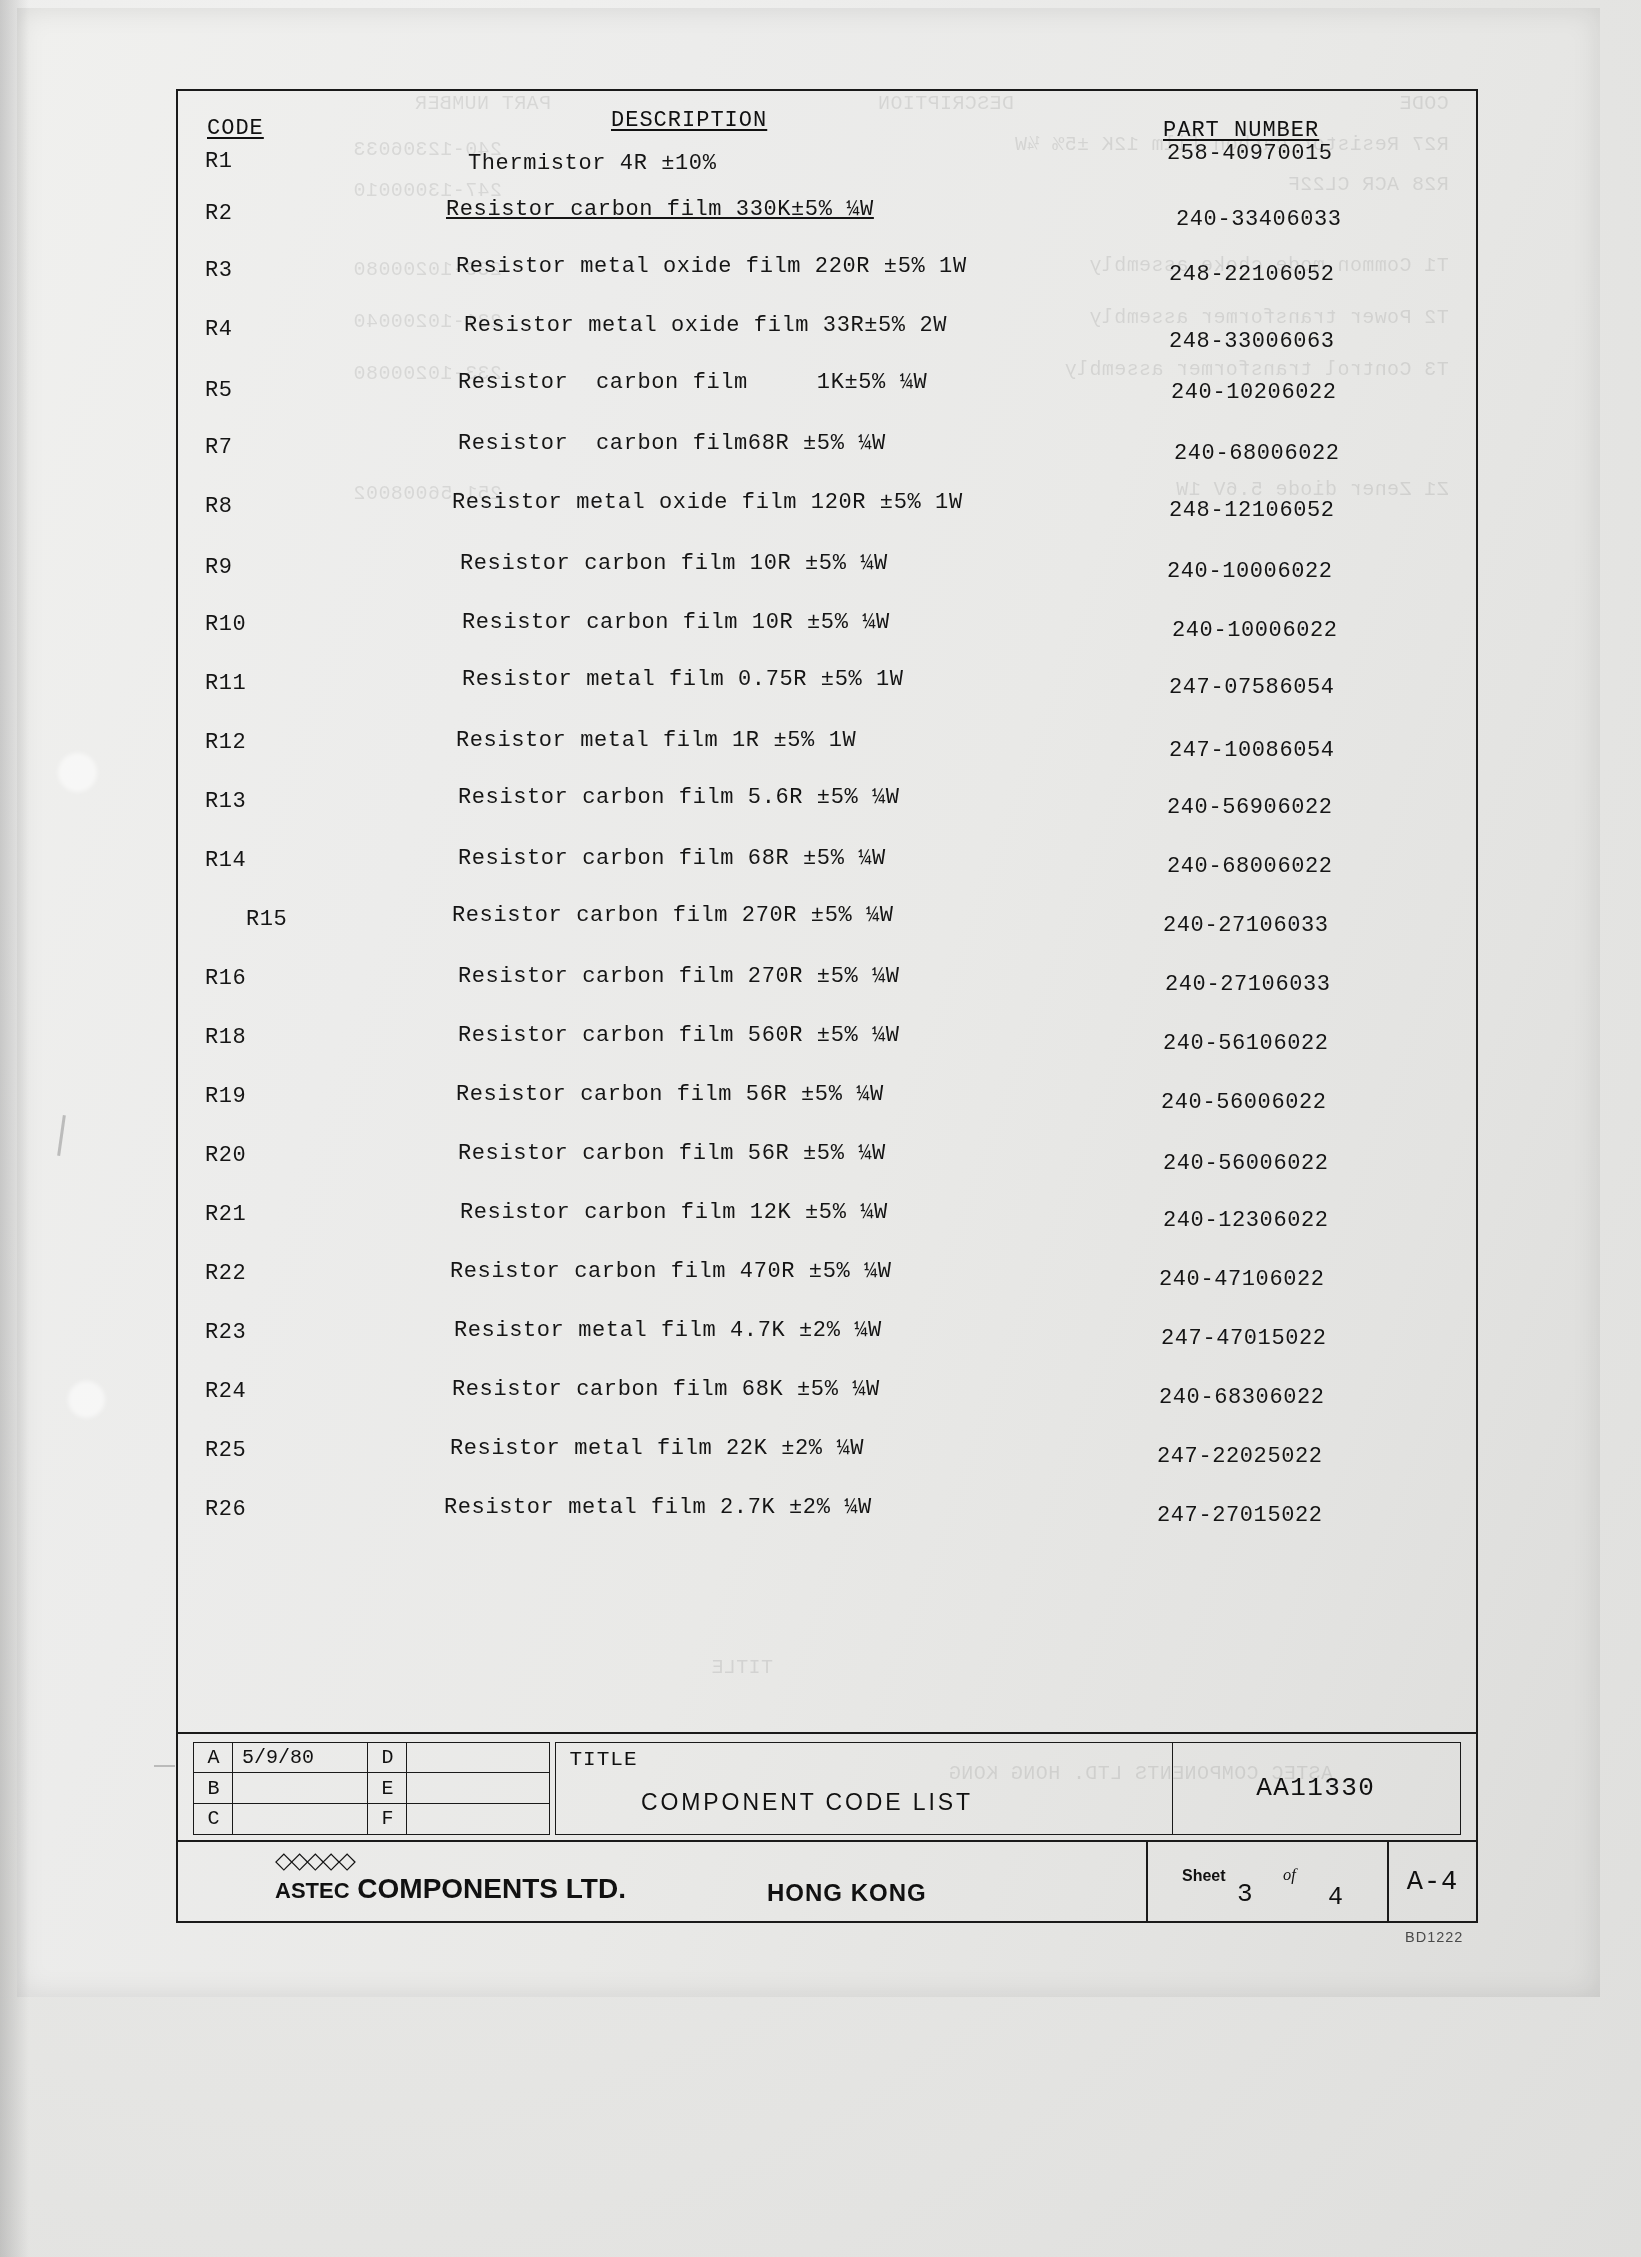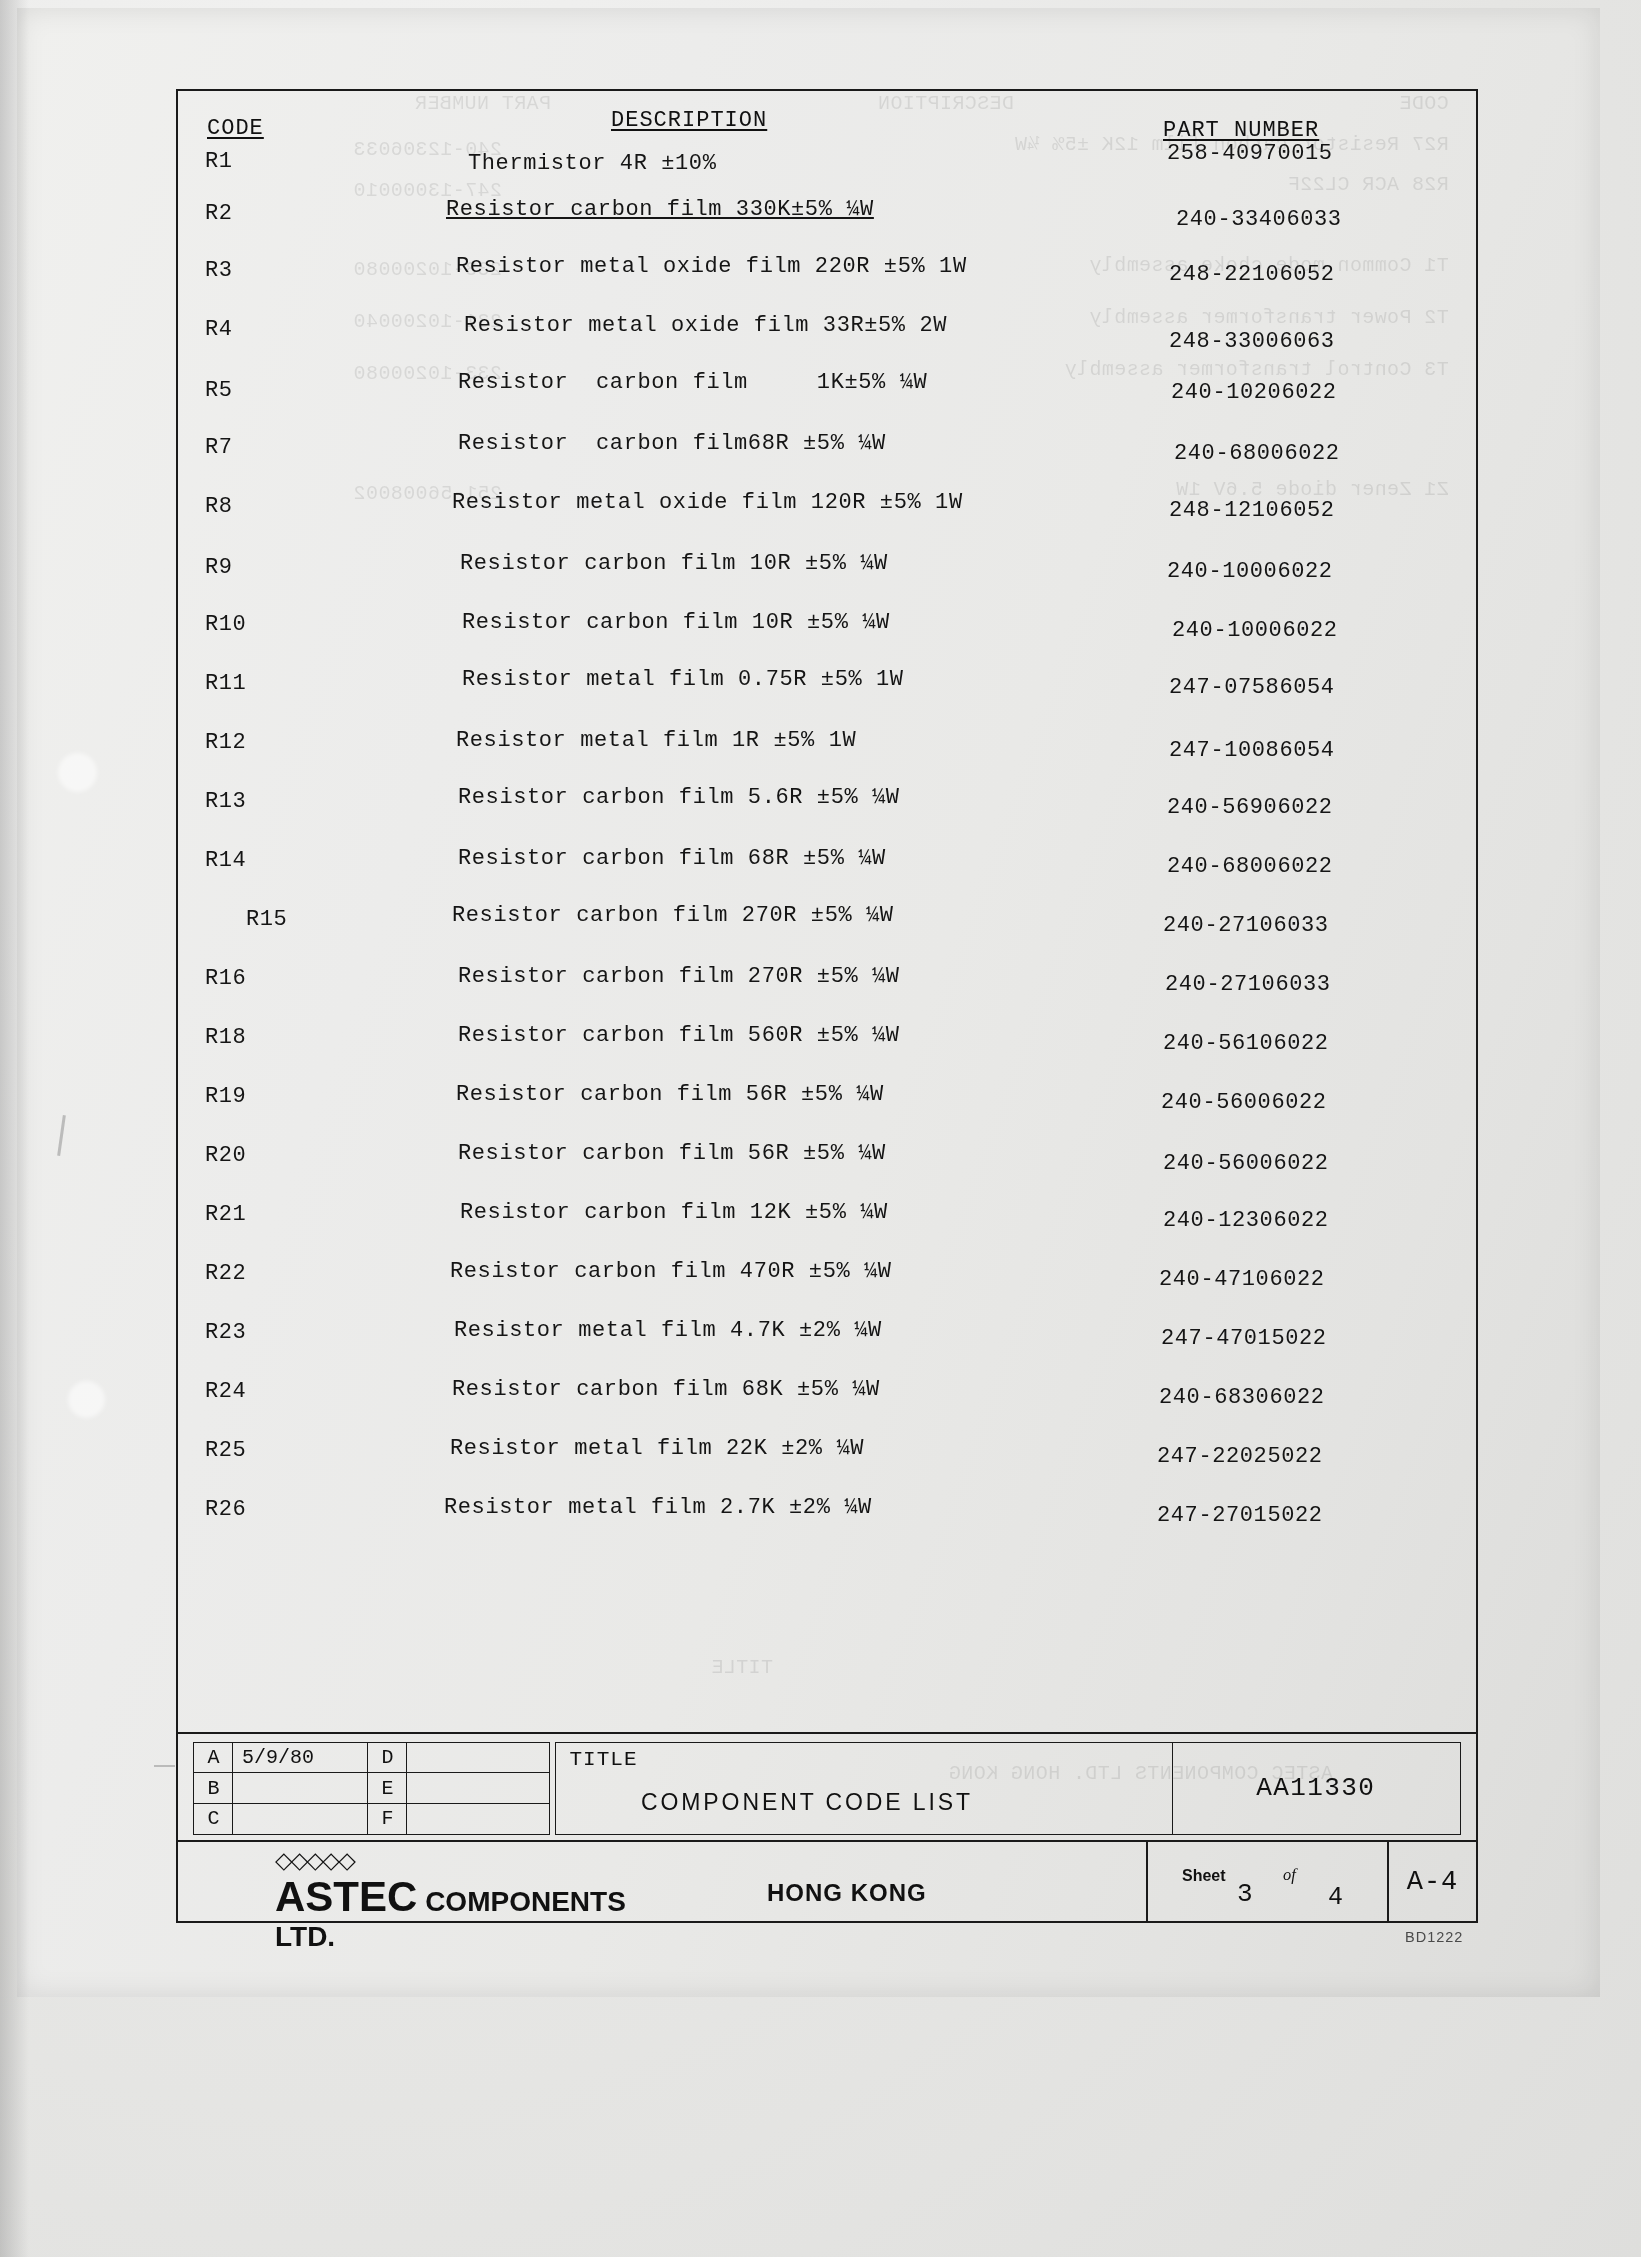--- a/index.html
+++ b/index.html
@@ -206,21 +206,21 @@
     height: 23px;
     line-height: 21px;
   }
   #logo-text {
     font-size: 28px;
     font-weight: bold;
     color: #111;
     letter-spacing: 0px;
     font-family: "Liberation Sans", sans-serif;
   }
-  #logo-text .big { font-size: 42px; }
+  #logo-text .big { font-size: 22px; }
   #country {
     position: absolute;
     left: 589px; top: 37px;
     font-size: 24px;
     font-weight: bold;
     color: #111;
     font-family: "Liberation Sans", sans-serif;
     letter-spacing: 1px;
   }
   #sheetbox {

